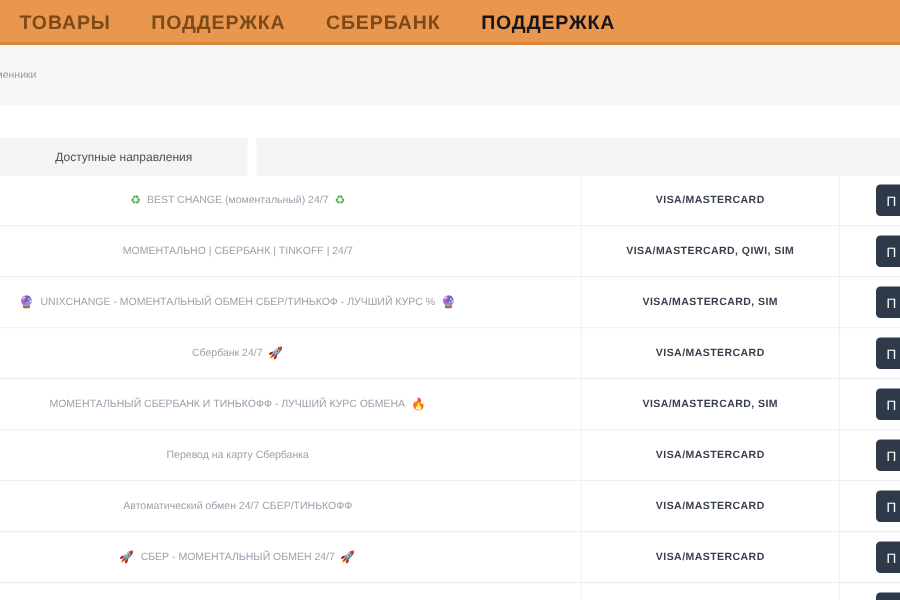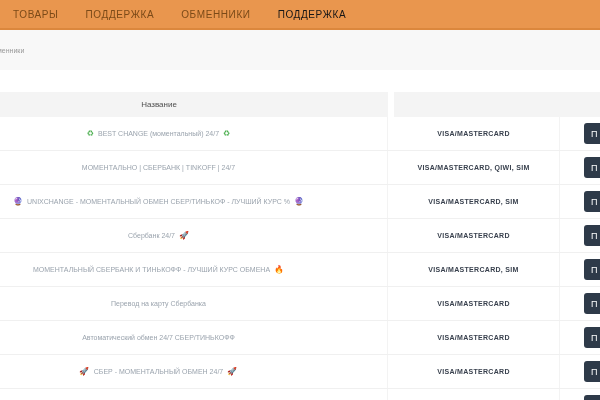--- a/index.html
+++ b/index.html
@@ -2,21 +2,21 @@
 <html><head>
 <meta charset="utf-8">
 <style>
   * { margin:0; padding:0; box-sizing:border-box; }
   html,body { width:600px; height:400px; overflow:hidden; background:#fff;
     font-family:"Liberation Sans", sans-serif; }
 
   
   .navbar { height:30px; background:#E9964E; border-bottom:2px solid #DB873D;
     display:flex; align-items:center; gap:27px; padding:0 13px; }
-  .nav-item { font-size:10px; font-weight:normal; letter-spacing:0.6px;
+  .nav-item { font-size:13px; font-weight:bold; letter-spacing:0.6px;
     color:#7B4A18; cursor:pointer; white-space:nowrap; }
   .nav-item.active { color:#161616; }
 
   
   .crumb-bar { height:40px; background:#f8f8f8; display:flex; align-items:center; }
   .crumb { font-size:7px; color:#9a9a9a; margin-left:-3px; }
 
   .spacer { height:22px; background:#fff; }
 
   
@@ -41,32 +41,32 @@
     text-align:left; padding-left:7px; cursor:pointer;
     font-family:"Liberation Sans", sans-serif; }
   .row-icon { font-size:8px; line-height:1; }
 </style>
 </head>
 <body>
 
 <div class="navbar" id="navbar">
     <span class="nav-item">ТОВАРЫ</span>
     <span class="nav-item">ПОДДЕРЖКА</span>
-    <span class="nav-item">ОБМЕННИКИ</span>
+    <span class="nav-item">СБЕРБАНК</span>
     <span class="nav-item active">ПОДДЕРЖКА</span>
   </div>
 
 <div class="crumb-bar">
   <span class="crumb">менники</span>
 </div>
 
 <div class="spacer"></div>
 
 <div class="thead">
-  <div class="th th-name">Название</div>
+  <div class="th th-dir">Доступные направления</div>
   <div class="th th-act"></div>
 </div>
 
 <div id="rows">
   <div class="row">
     <div class="cell-name">
       <span class="row-icon icon-l" style="color: rgb(76, 175, 80);">♻</span>
       <span class="name-text">BEST CHANGE (моментальный) 24/7</span>
       <span class="row-icon icon-r" style="color: rgb(76, 175, 80);">♻</span>
     </div>

